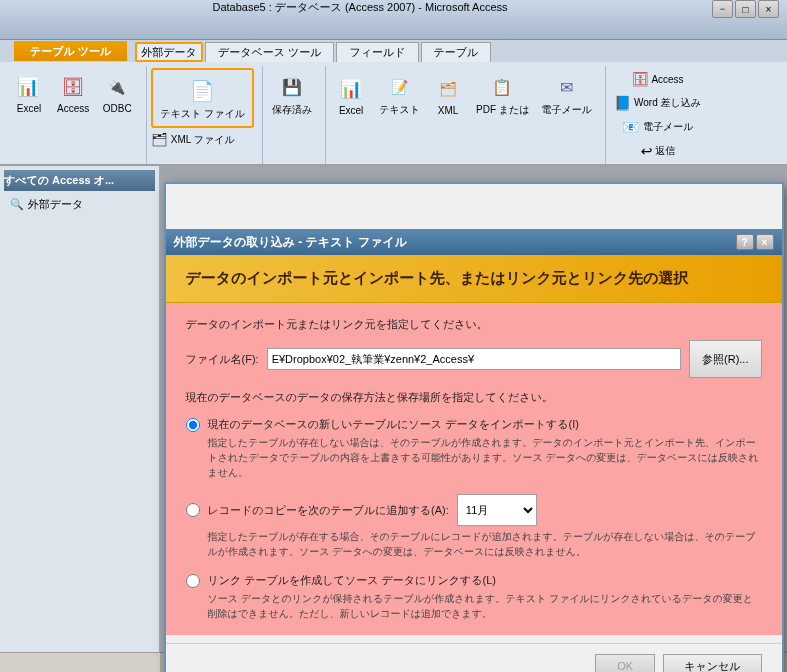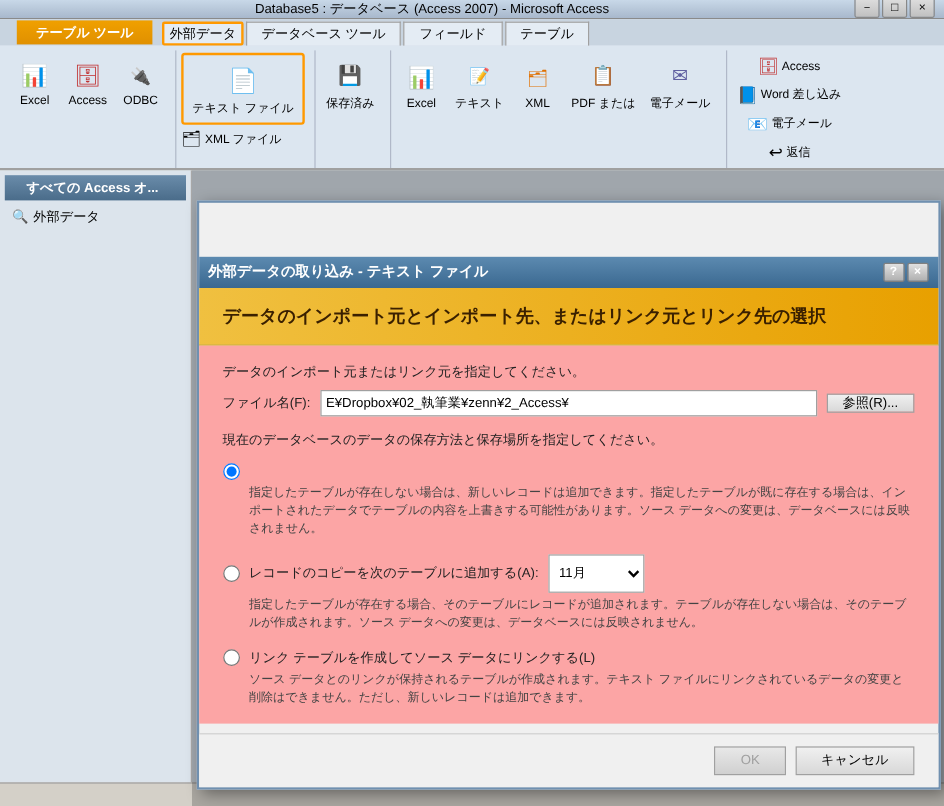--- a/index.html
+++ b/index.html
@@ -9,23 +9,23 @@
       background: #d4d0c8;
       width: 787px;
       height: 672px;
       overflow: hidden;
       position: relative;
     }
 
     
     .title-bar {
       background: linear-gradient(to bottom, #c8d8e8 0%, #a8b8cc 100%);
-      height: 16px;
-      display: flex;
-      align-items: flex-end;
+      height: 40px;
+      display: flex;
+      align-items: flex-start;
       padding: 0 8px;
       border-bottom: 1px solid #8a8a8a;
     }
     .title-bar-text {
       font-size: 11px;
       color: #000;
       flex: 1;
       text-align: center;
     }
     .title-bar-controls {
@@ -169,21 +169,21 @@
     .left-nav {
       width: 160px;
       background: #dce4ec;
       border-right: 1px solid #a8a8a8;
       padding: 4px;
       font-size: 11px;
     }
     .left-nav-header {
       background: linear-gradient(to bottom, #6a8caa, #4a6c8a);
       color: white;
-      padding: 3px 18px;
+      padding: 3px 0;
       font-size: 11px;
       font-weight: bold;
       margin-bottom: 4px;
     }
     .left-nav-item {
       padding: 2px 6px;
       cursor: pointer;
       display: flex;
       align-items: center;
       gap: 4px;
@@ -290,21 +290,21 @@
       height: 22px;
       font-family: inherit;
     }
     .field-btn {
       padding: 2px 12px;
       background: linear-gradient(to bottom, #f0f0f0, #d8d8d8);
       border: 1px solid #a0a0a0;
       font-size: 11px;
       cursor: pointer;
       white-space: nowrap;
-      height: 16px;
+      height: 38px;
       display: flex;
       align-items: center;
     }
 
     .section-divider {
       font-size: 11px;
       color: #222;
       margin: 8px 0 12px 0;
     }
 
@@ -554,22 +554,23 @@
             <button class="field-btn">参照(R)...</button>
           </div>
 
           <div class="section-divider">現在のデータベースのデータの保存方法と保存場所を指定してください。</div>
 
           <div class="radio-group">
 
             <div class="radio-item">
               <div class="radio-row">
                 <input type="radio" class="radio-input" name="import_option" id="r1" checked="" style="">
+                <label class="radio-label" for="r1">現在のデータベースの新しいテーブルにソース データをインポートする(I)</label>
               </div>
-              <div class="radio-desc">指定したテーブルが存在しない場合は、新しいレコードは追加できます。指定したテーブルが既に存在する場合は、インポートされたデータでテーブルの内容を上書きする可能性があります。ソース データへの変更は、データベースには反映されません。</div>
+              <div class="radio-desc">指定したテーブルが存在しない場合は、そのテーブルが作成されます。データのインポート元とインポート先、インポートされたデータでテーブルの内容を上書きする可能性があります。ソース データへの変更は、データベースには反映されません。</div>
             </div>
 
             <div class="radio-item">
               <div class="radio-row">
                 <input type="radio" class="radio-input" name="import_option" id="r2" style="">
                 <label class="radio-label" for="r2">レコードのコピーを次のテーブルに追加する(A):</label>
                 <div class="dropdown-inline">
                   <select class="select-field">
                     <option>11月</option>
                   </select>

